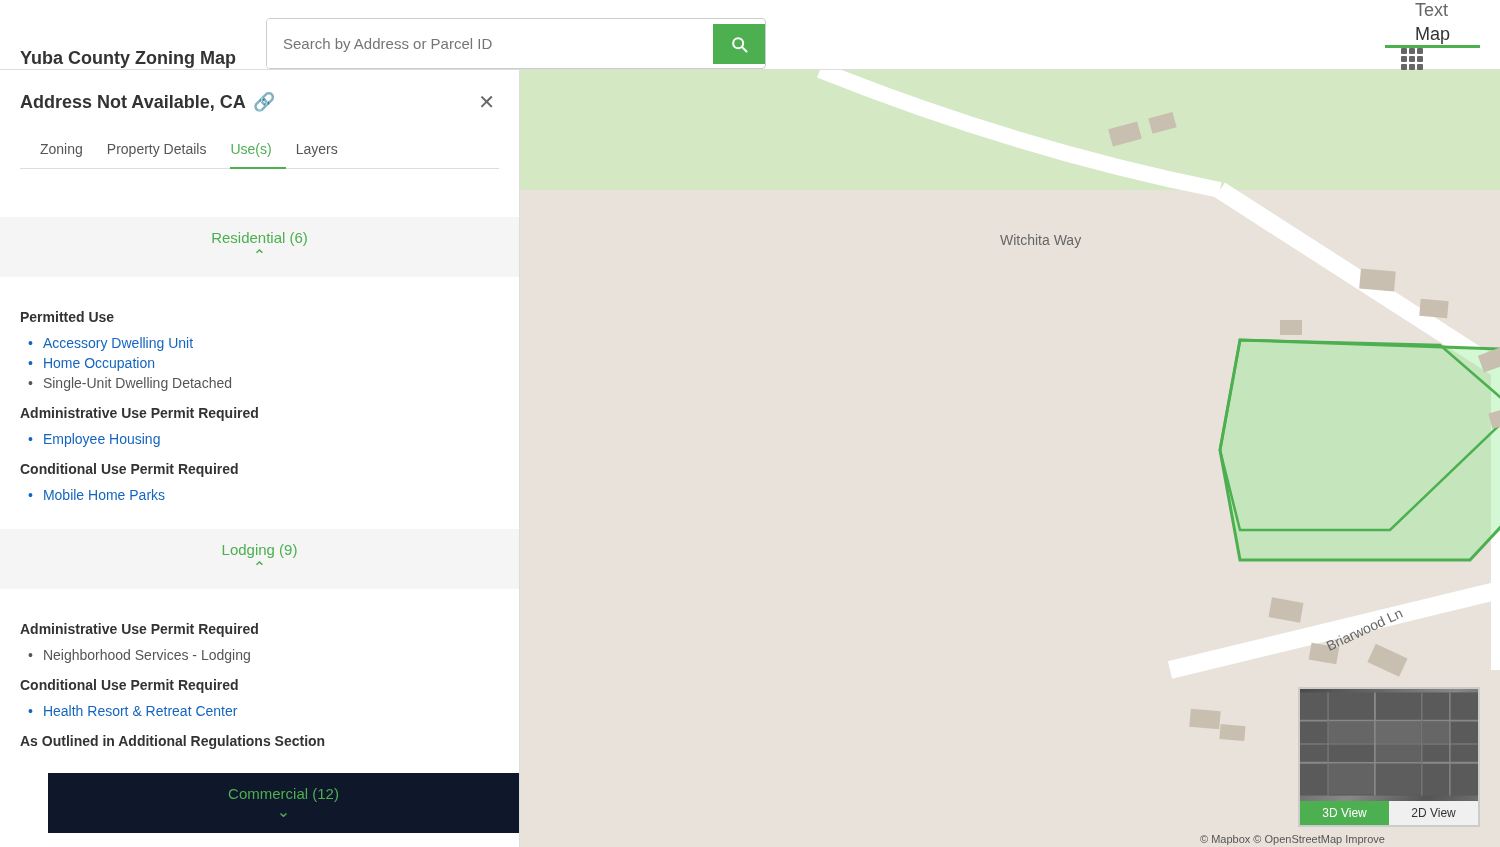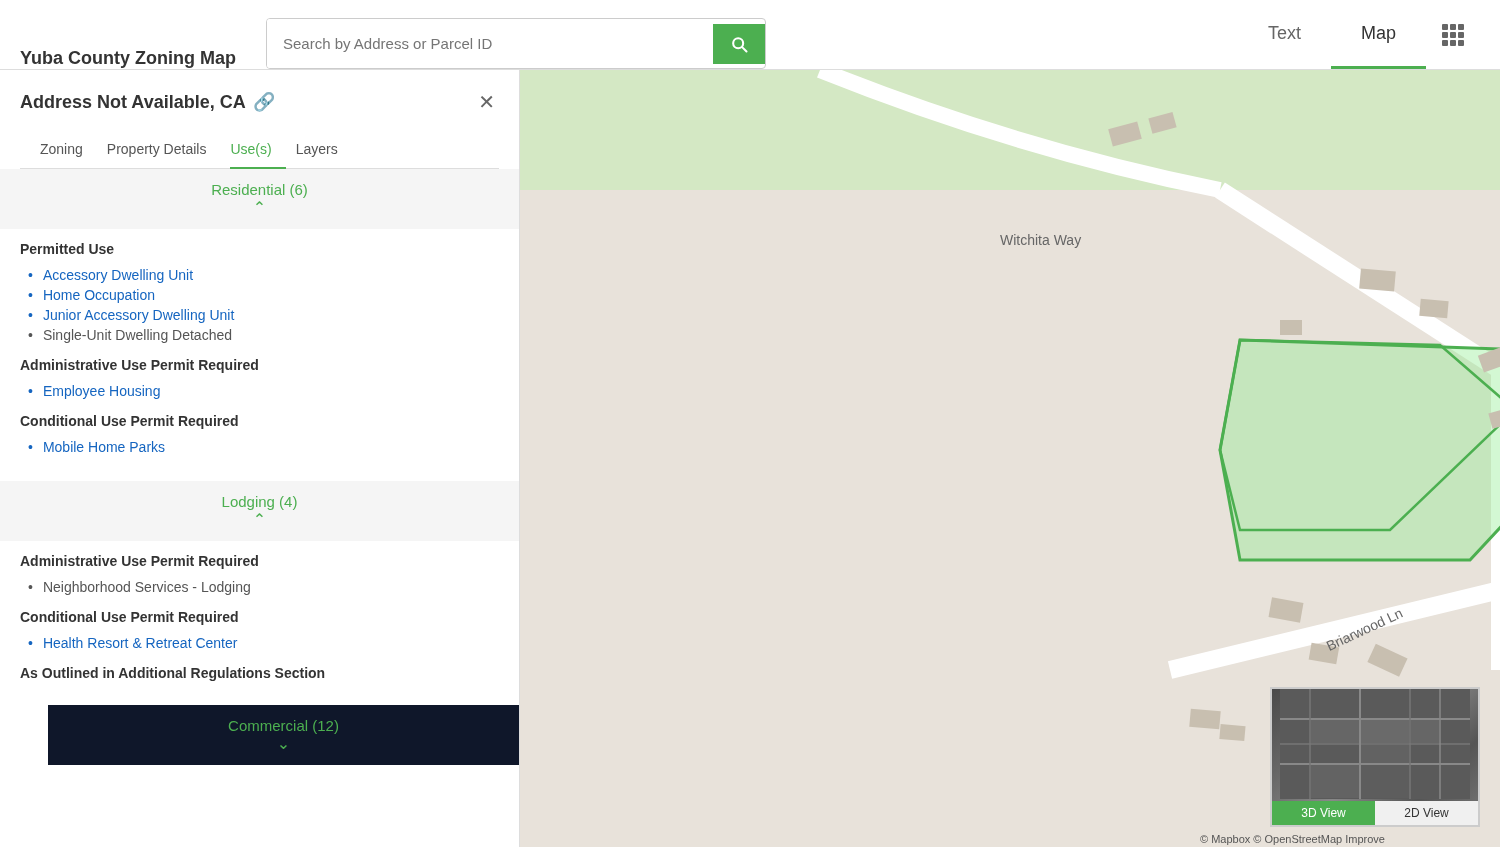--- a/index.html
+++ b/index.html
@@ -48,20 +48,21 @@
       display: flex;
       align-items: center;
       justify-content: center;
     }
     .search-btn svg { fill: white; width: 20px; height: 20px; }
     .nav-tabs {
       display: flex;
       align-items: stretch;
       height: 100%;
       margin-left: 20px;
+      flex-direction: column;
     }
     .nav-tab {
       display: flex;
       align-items: center;
       padding: 0 30px;
       font-size: 18px;
       color: #666;
       cursor: pointer;
       border-bottom: 3px solid transparent;
       position: relative;
@@ -92,20 +93,21 @@
     }
 
     
     .sidebar {
       width: 520px;
       background: #fff;
       display: flex;
       flex-direction: column;
       border-right: 1px solid #ddd;
       flex-shrink: 0;
+      gap: 48px;
     }
     .sidebar-header {
       padding: 16px 20px 0 20px;
     }
     .address-row {
       display: flex;
       align-items: center;
       justify-content: space-between;
       margin-bottom: 12px;
     }
@@ -173,21 +175,21 @@
       font-weight: 500;
     }
     .chevron { color: #4caf50; font-size: 16px; }
     .section-body { padding: 12px 20px 16px 20px; }
     .use-category {
       font-size: 14px;
       font-weight: 700;
       color: #333;
       margin: 12px 0 8px 0;
     }
-    .use-category:first-child { margin-top: 0; }
+    .use-category:first-child { margin-top: 20px; }
     .use-list { list-style: none; padding: 0; margin: 0 0 8px 0; }
     .use-list li {
       display: flex;
       align-items: center;
       font-size: 14px;
       color: #555;
       padding: 2px 0;
     }
     .use-list li::before {
       content: "•";
@@ -209,21 +211,21 @@
       width: 100%;
       height: 100%;
       background: #a16207;
       position: relative;
     }
     
     .mini-map {
       position: absolute;
       bottom: 20px;
       right: 20px;
-      width: 210px;
+      width: 182px;
       height: 140px;
       border: 2px solid #ccc;
       background: #888;
       overflow: hidden;
     }
     .mini-map-img {
       width: 100%;
       height: 100%;
       background: linear-gradient(135deg, #555 0%, #888 40%, #666 70%, #999 100%);
     }
@@ -308,41 +310,38 @@
       </div>
       <div class="section-body">
         <div class="use-category">Permitted Use</div>
         <ul class="use-list">
           <li class="link-item">
               <a href="#">Accessory Dwelling Unit</a>
             </li>
           <li class="link-item">
               <a href="#">Home Occupation</a>
             </li>
-          <li class="link-item">
-              <a href="#">Junior Accessory Dwelling Unit</a>
-            </li>
           <li>Single-Unit Dwelling Detached</li>
         </ul>
         <div class="use-category">Administrative Use Permit Required</div>
         <ul class="use-list">
           <li class="link-item">
               <a href="#">Employee Housing</a>
             </li>
         </ul>
         <div class="use-category">Conditional Use Permit Required</div>
         <ul class="use-list">
           <li class="link-item">
               <a href="#">Mobile Home Parks</a>
             </li>
         </ul>
       </div>
 
       <div class="section-header">
-        <span class="section-title">Lodging (4)</span>
+        <span class="section-title">Lodging (9)</span>
         <span class="chevron">⌃</span>
       </div>
       <div class="section-body">
         <div class="use-category">Administrative Use Permit Required</div>
         <ul class="use-list">
           <li>Neighborhood Services - Lodging</li>
         </ul>
         <div class="use-category">Conditional Use Permit Required</div>
         <ul class="use-list">
           <li class="link-item">

